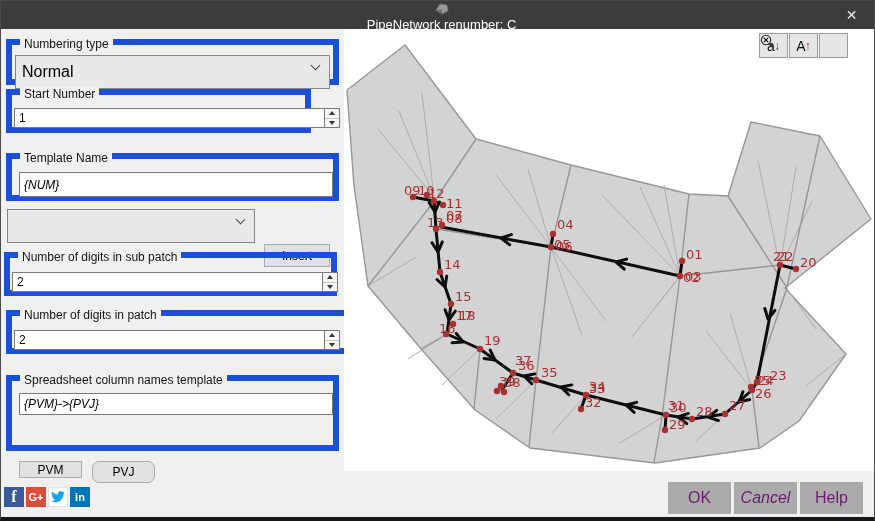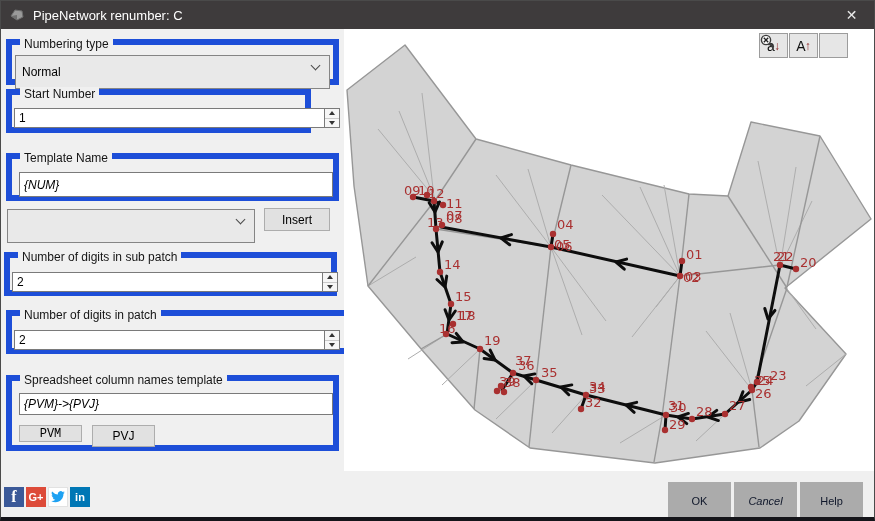--- a/index.html
+++ b/index.html
@@ -3,52 +3,52 @@
 <meta charset="utf-8">
 <style>
   html,body{margin:0;padding:0;background:#888;}
   *{box-sizing:border-box;}
   .window{
     position:relative;width:875px;height:521px;background:#f0f0f0;
     font-family:"Liberation Sans","DejaVu Sans",sans-serif;
     border:1px solid #4a4a4a;border-bottom:4px solid #15151a;overflow:hidden;
   }
   
-  .titlebar{position:absolute;left:0;top:0;width:100%;height:28px;background:#3e3b3c;display:flex;align-items:center;}
+  .titlebar{position:absolute;left:0;top:0;width:100%;height:28px;background:#3e3b3c;display:flex;align-items:center;flex-direction:column;}
   .app-icon{width:16px;height:16px;margin-left:8px;flex:0 0 auto;}
   .title-text{color:#ffffff;font-size:13px;margin-left:8px;white-space:nowrap;}
   .close-btn{position:absolute;right:0;top:0;width:45px;height:28px;color:#e9e9e9;font-size:14px;
     display:flex;align-items:center;justify-content:center;cursor:default;}
   
   .group{position:absolute;border:6px solid #1d4ed8;}
   .group-label{position:absolute;top:-8px;left:8px;background:#f0f0f0;padding:0 4px;font-size:12px;color:#151515;white-space:nowrap;}
   .tb{position:absolute;background:#fff;border:1px solid #7a7a7a;font-size:12px;padding:1px 4px;color:#000;
       font-family:"Liberation Sans","DejaVu Sans",sans-serif;outline:none;font-style:italic;}
   .spin-row{position:absolute;display:flex;}
   .spin-row .tb-flex{flex:1 1 auto;background:#fff;border:1px solid #7a7a7a;border-right:none;font-size:12px;
       padding:1px 4px;color:#000;font-family:"Liberation Sans","DejaVu Sans",sans-serif;outline:none;min-width:0;}
   .spinner{flex:0 0 16px;border:1px solid #7a7a7a;background:#f0f0f0;display:flex;flex-direction:column;}
   .spin-btn{flex:1;display:flex;align-items:center;justify-content:center;background:#f6f6f6;}
   .spin-btn.up{border-bottom:1px solid #c9c9c9;}
   .tri-up{width:0;height:0;border-left:3.5px solid transparent;border-right:3.5px solid transparent;border-bottom:4px solid #333;}
   .tri-down{width:0;height:0;border-left:3.5px solid transparent;border-right:3.5px solid transparent;border-top:4px solid #333;}
-  .combo{position:absolute;background:#e9e9e9;border:1px solid #858585;font-size:12px;color:#000;
+  .combo{position:absolute;background:#e9e9e9;border:1px solid #858585;font-size:16px;color:#000;
       display:flex;align-items:center;padding:16px 6px;}
   .combo .chev{position:absolute;right:10px;top:6px;width:7px;height:7px;border-right:1.5px solid #4a4a4a;border-bottom:1.5px solid #4a4a4a;transform:rotate(45deg);}
   .btn{position:absolute;background:#e1e1e1;border:1px solid #adadad;font-size:12px;color:#000;
-      display:flex;align-items:center;justify-content:center;cursor:default;}
+      display:flex;align-items:center;justify-content:center;cursor:default;margin-top:36px;}
   
   .map{position:absolute;left:343px;top:28px;width:530px;height:442px;background:#ffffff;}
   .map svg{position:absolute;left:0;top:0;}
   .map-toolbar{position:absolute;top:4px;right:26px;display:flex;gap:1px;}
   .tool-btn{width:29px;height:25px;background:#e6e6e6;border:1px solid #9c9c9c;display:flex;align-items:center;justify-content:center;
       font-size:14px;color:#111;cursor:default;}
   .tool-btn .arrow{color:#8b1c1c;font-size:12px;margin-left:-1px;}
   
-  .footer-btn{position:absolute;top:481px;width:63px;height:38px;background:#ababab;color:#0f172a;font-size:11px;
+  .footer-btn{position:absolute;top:481px;width:63px;height:32px;background:#ababab;color:#701a75;font-size:16px;
       display:flex;align-items:center;justify-content:center;cursor:default;}
   
   .social{position:absolute;left:3px;top:486px;display:flex;gap:2px;}
   .soc{width:20px;height:20px;display:flex;align-items:center;justify-content:center;color:#fff;font-weight:bold;cursor:default;}
   .soc.fb{background:#3b5998;font-family:"Liberation Serif","DejaVu Serif",serif;font-size:16px;}
   .soc.gp{background:#dd4b39;font-size:11px;}
   .soc.tw{background:#ffffff;border:1px solid #e2e2e2;}
   .soc.li{background:#0077b5;font-size:11px;}
 </style>
 </head>
@@ -127,22 +127,22 @@
         <div class="spin-btn">
             <span class="tri-down"></span>
           </div>
       </div>
     </div>
   </div>
 
   <div class="group" style="left:5px;top:374px;width:333px;height:76px;">
     <span class="group-label">Spreadsheet column names template</span>
     <input class="tb" style="left: 7px; top: 12px; width: 314px; height: 22px;" value="{PVM}-&gt;{PVJ}">
-    <div class="btn" style="left:7px;top:44px;width:63px;height:17px;font-family:Liberation Mono, monospace;">PVM</div>
-    <div class="btn" style="left:80px;top:44px;width:63px;height:22px;">PVJ</div>
+    <div class="btn" style="left:7px;top:44px;width:63px;height:17px;">PVM</div>
+    <div class="btn" style="left:80px;top:44px;width:63px;height:22px;border-radius:7px;">PVJ</div>
   </div>
 
   <div class="map">
     <svg width="530" height="442" viewBox="0 0 530 442">
         <polygon points="61,16 132,110 227,136 345,165 384,167 407,93 476,107 527,190 441,259 502,325 455,392 416,419 311,434 186,419 131,381 78,321 24,257 10,157 3,61" fill="#d3d3d3" stroke="#979797" stroke-width="1.4" stroke-linejoin="round"></polygon>
         <line x1="90" y1="168" x2="34" y2="100" stroke="#adadad" stroke-width="1"></line>
         <line x1="90" y1="168" x2="55" y2="82" stroke="#adadad" stroke-width="1"></line>
         <line x1="90" y1="168" x2="78" y2="64" stroke="#adadad" stroke-width="1"></line>
         <line x1="207" y1="218" x2="152" y2="146" stroke="#adadad" stroke-width="1"></line>
         <line x1="207" y1="218" x2="184" y2="140" stroke="#adadad" stroke-width="1"></line>

